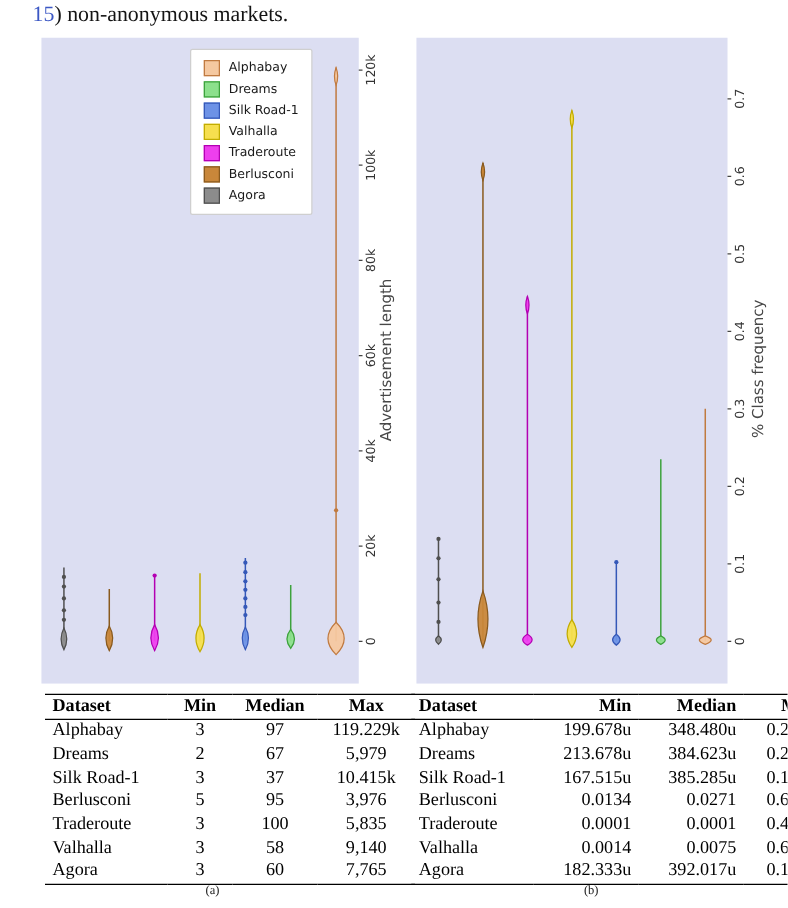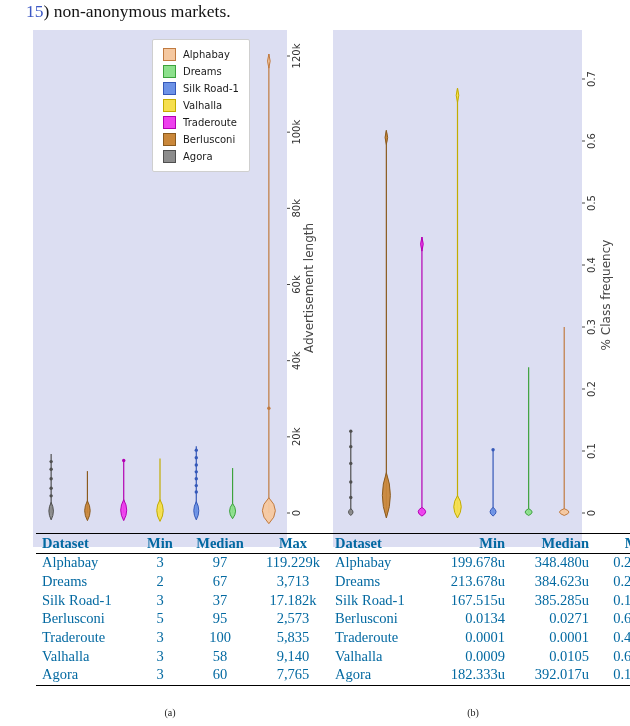--- a/index.html
+++ b/index.html
@@ -8,21 +8,21 @@
   .intro .ref{color:#3b57c4;text-align:right;}
   .panel{position:absolute;top:30px;}
   #panel-a{left:33px;}
   #panel-b{left:333px;}
   .panel svg{display:block;}
   .axis-label{position:absolute;font-family:"DejaVu Sans",sans-serif;font-size:12px;color:#474747;white-space:nowrap;transform:translate(-50%,-50%) rotate(-90deg);}
   .legend{position:absolute;left:152px;top:39px;background:#ffffff;border:1px solid #cfcfcf;border-radius:2px;padding:8px 10px;display:flex;flex-direction:column;gap:4px;z-index:2;}
   .legend-row{display:flex;align-items:center;gap:7px;}
   .legend-swatch{width:11px;height:11px;flex:0 0 auto;}
   .legend-label{font-family:"DejaVu Sans",sans-serif;font-size:10px;color:#1a1a1a;}
-  .dtable{position:absolute;top:533px;border-collapse:collapse;font-size:14.5px;color:#0369a1;line-height:1.22;}
+  .dtable{position:absolute;top:555px;border-collapse:collapse;font-size:14.5px;color:#000000;line-height:1.22;}
   .dtable th,.dtable td{padding:0.5px 6px;}
   .dtable th{font-weight:bold;}
   .dtable thead tr{border-top:1.5px solid #000;border-bottom:1px solid #000;}
   .dtable tbody tr:last-child{border-bottom:1.5px solid #000;}
   #table-a{left:36px;}
   #table-b{left:329px;}
   #table-a th:first-child,#table-a td:first-child{text-align:left;min-width:86px;}
   #table-a th:not(:first-child),#table-a td:not(:first-child){text-align:center;}
   #table-a th:nth-child(2){min-width:40px;}
   #table-a th:nth-child(3){min-width:56px;}
@@ -183,33 +183,33 @@
       <tr>
         <td>Alphabay</td>
         <td>3</td>
         <td>97</td>
         <td>119.229k</td>
       </tr>
       <tr>
         <td>Dreams</td>
         <td>2</td>
         <td>67</td>
-        <td>3,713</td>
+        <td>5,979</td>
       </tr>
       <tr>
         <td>Silk Road-1</td>
         <td>3</td>
         <td>37</td>
-        <td>17.182k</td>
+        <td>10.415k</td>
       </tr>
       <tr>
         <td>Berlusconi</td>
         <td>5</td>
         <td>95</td>
-        <td>2,573</td>
+        <td>3,976</td>
       </tr>
       <tr>
         <td>Traderoute</td>
         <td>3</td>
         <td>100</td>
         <td>5,835</td>
       </tr>
       <tr>
         <td>Valhalla</td>
         <td>3</td>
@@ -259,22 +259,22 @@
         <td>0.6158</td>
       </tr>
       <tr>
         <td>Traderoute</td>
         <td>0.0001</td>
         <td>0.0001</td>
         <td>0.4427</td>
       </tr>
       <tr>
         <td>Valhalla</td>
-        <td>0.0009</td>
-        <td>0.0105</td>
+        <td>0.0014</td>
+        <td>0.0075</td>
         <td>0.6767</td>
       </tr>
       <tr>
         <td>Agora</td>
         <td>182.333u</td>
         <td>392.017u</td>
         <td>0.1270</td>
       </tr>
     </tbody>
 </table>

